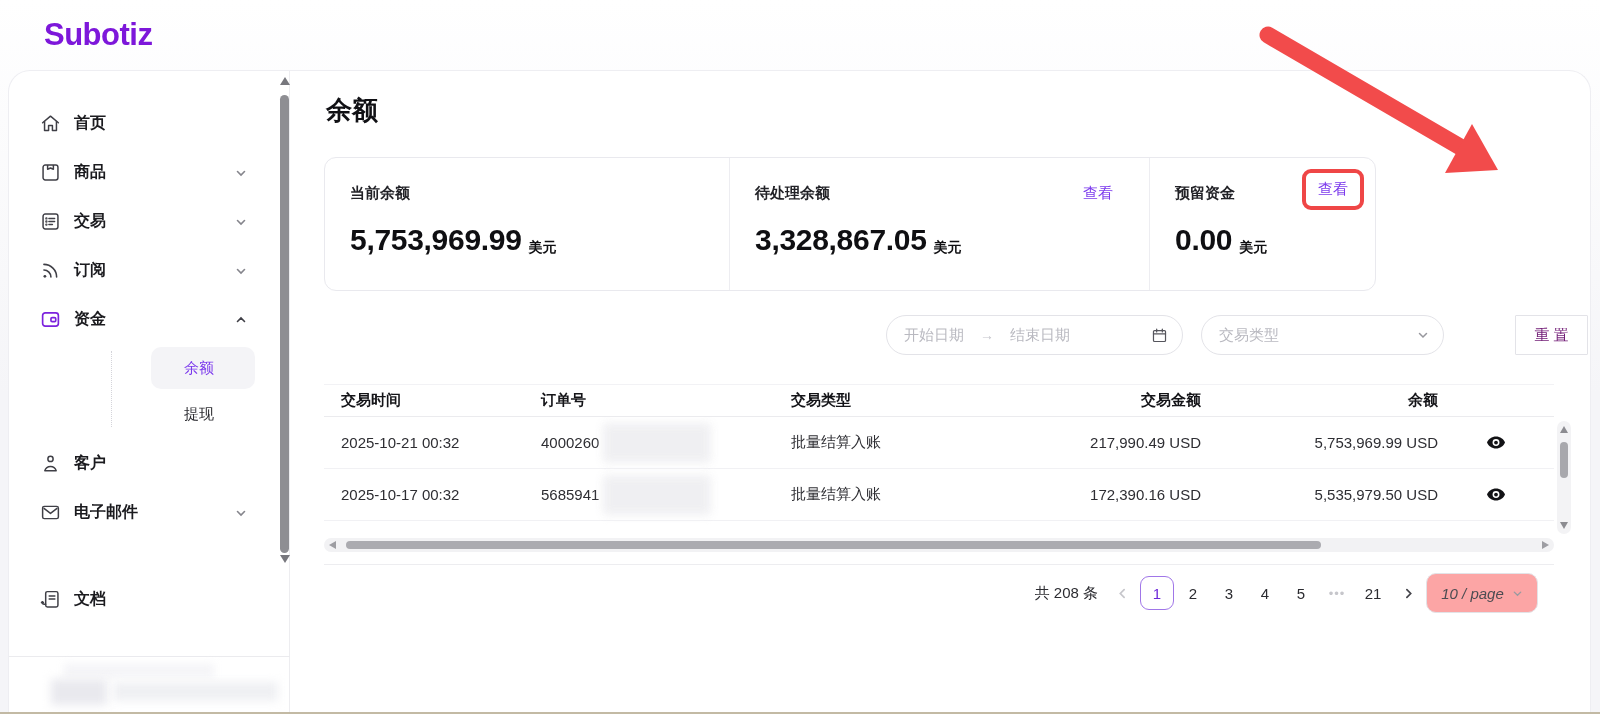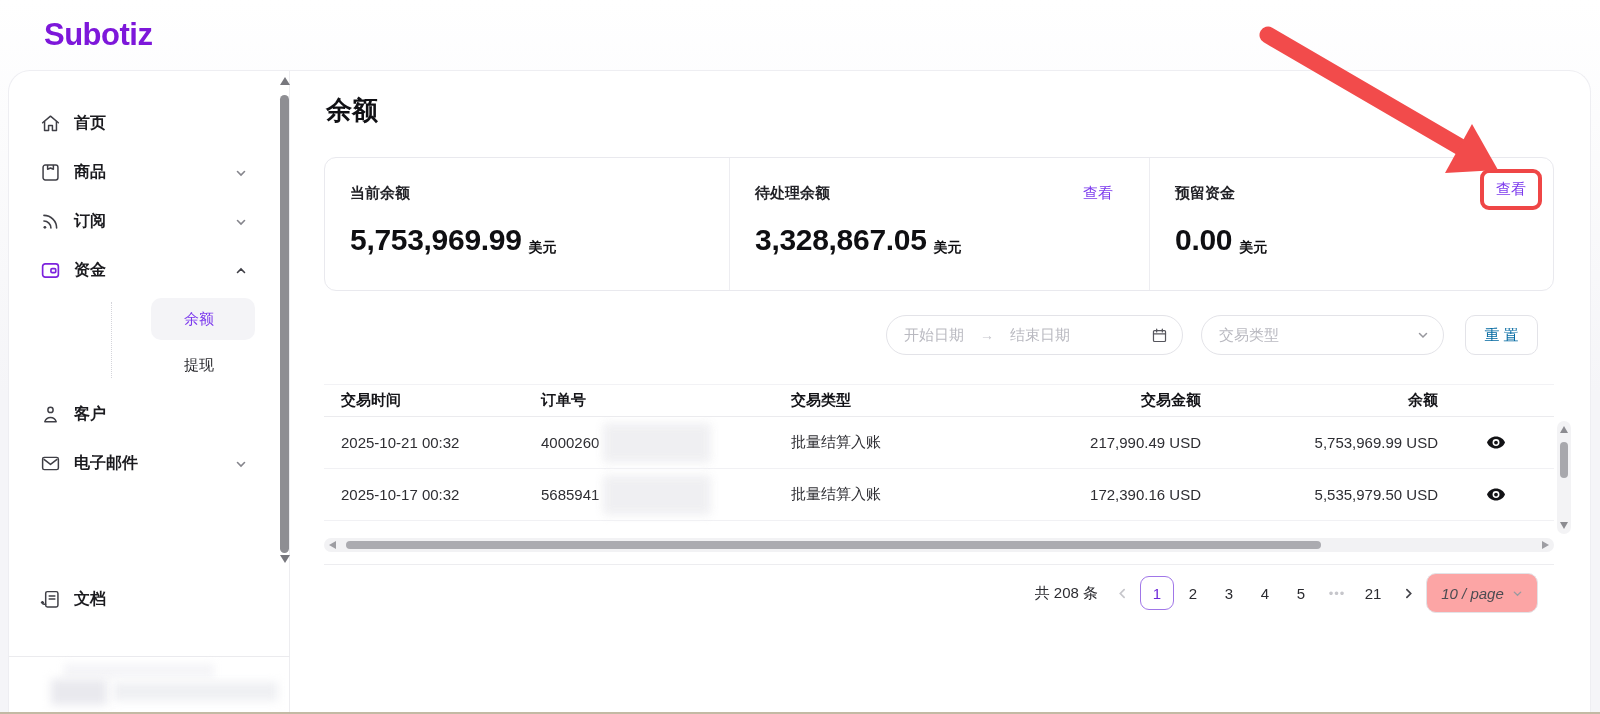--- a/index.html
+++ b/index.html
@@ -45,21 +45,21 @@
   .side-sb .down { position:absolute; left:2px; bottom:4px; width:0; height:0;
     border-left:5px solid transparent; border-right:5px solid transparent; border-top:8px solid #77777d; }
   .side-divider { position:absolute; left:0; top:585px; width:281px; border-top:1px solid #ebebee; }
   .blur-a { position:absolute; left:55px; top:593px; width:150px; height:13px; background:#f4f4f7; filter:blur(4px); }
   .blur-b { position:absolute; left:42px; top:608px; width:56px; height:26px; background:#e9e9ee; filter:blur(5px); }
   .blur-c { position:absolute; left:104px; top:611px; width:165px; height:19px; background:#eff0f3; filter:blur(5px); }
   
   .content { position:absolute; left:315px; top:0; width:1230px; height:644px; }
   .page-title { position:absolute; left:2px; top:22px; font-size:26px; font-weight:700; color:#101014; }
   
-  .sum-card { position:absolute; left:0; top:86px; width:1230px; height:134px;
+  .sum-card { position:absolute; left:0; top:86px; width:1052px; height:134px;
     border:1px solid #e9e9ee; border-radius:12px; display:flex; background:#fff; }
   .sum-col { position:relative; padding:26px 0 0 25px; }
   .sum-col.c1 { width:404px; } .sum-col.c2 { width:420px; border-left:1px solid #ededf1; }
   .sum-col.c3 { flex:1; border-left:1px solid #ededf1; }
   .sum-label { font-size:15px; font-weight:700; color:#222227; }
   .sum-val-row { margin-top:20px; display:flex; align-items:flex-end; }
   .sum-value { font-size:30px; font-weight:700; color:#0f0f12; letter-spacing:-0.3px; }
   .sum-cur { font-size:14px; font-weight:700; color:#0f0f12; margin-left:7px; }
   .view-link { font-size:15px; color:#7c3aed; cursor:pointer; }
   .vl2 { position:absolute; top:26px; right:36px; }
@@ -71,22 +71,22 @@
   .f-search input { position:absolute; left:38px; top:0; width:490px; height:38px; border:none; outline:none;
     font-size:15px; font-family:"Liberation Sans", sans-serif; color:#333; background:transparent; }
   .f-search input::placeholder { color:#b6b6bd; }
   .f-search .mag { position:absolute; left:14px; top:11px; }
   .f-date { left:562px; width:297px; border-radius:20px; display:flex; align-items:center; padding:0 14px 0 17px; }
   .ph { font-size:15px; color:#b9b9c0; white-space:nowrap; }
   .d-arrow { margin:0 16px; color:#c5c5cb; font-size:14px; }
   .cal { margin-left:auto; display:flex; }
   .f-select { left:877px; width:243px; border-radius:20px; display:flex; align-items:center; padding:0 14px 0 17px; }
   .f-select .chev { margin-left:auto; display:flex; }
-  .f-reset { left:1141px; width:73px; border-radius:10px; display:flex; align-items:center; justify-content:center;
-    font-size:15px; color:#0369a1; cursor:pointer; }
+  .f-reset { left:1191px; width:73px; border-radius:1px; display:flex; align-items:center; justify-content:center;
+    font-size:15px; color:#701a75; cursor:pointer; }
   
   .t-head { position:absolute; left:0; top:313px; width:1230px; height:33px; display:flex; align-items:center;
     border-top:1px solid #f2f2f5; border-bottom:1px solid #ebebee; font-size:15px; font-weight:700; color:#141418; }
   .t-body { position:absolute; left:0; top:346px; width:1230px; height:119px; overflow:hidden; }
   .t-row { display:flex; align-items:center; height:52px; border-bottom:1px solid #f1f1f4; font-size:15px; color:#2e2e33; }
   .c-time { width:200px; padding-left:17px; } .c-order { width:250px; padding-left:17px; display:flex; align-items:center; }
   .c-type { width:250px; padding-left:17px; } .c-amount { width:177px; text-align:right; }
   .c-balance { width:237px; text-align:right; } .c-eye { width:116px; display:flex; justify-content:center; }
   .blur-chip { display:inline-block; width:108px; height:40px; margin-left:4px; background:#ededf0;
     filter:blur(5px); opacity:.85; border-radius:2px; }
@@ -148,20 +148,37 @@
             </svg>
         </span>
         <span class="nav-label">商品</span>
         <span class="nav-chev">
           <svg width="12" height="12" viewBox="0 0 12 12" fill="none" stroke="#85858c" stroke-width="1.6" stroke-linecap="round">
               <polyline points="2.5,4.5 6,8 9.5,4.5"></polyline>
             </svg>
         </span>
       </div>
 
+      <div class="nav-item">
+        <span class="nav-icon">
+          <svg width="21" height="21" viewBox="0 0 24 24" fill="none" stroke="#3f3f46" stroke-width="1.7" stroke-linecap="round">
+              <rect x="3.5" y="3.5" width="17" height="17" rx="2.5"></rect>
+              <circle cx="7.3" cy="8.5" r="0.5" fill="#3f3f46"></circle>
+              <circle cx="7.3" cy="12" r="0.5" fill="#3f3f46"></circle>
+              <circle cx="7.3" cy="15.5" r="0.5" fill="#3f3f46"></circle>
+              <path d="M10.2 8.5h6.5M10.2 12h6.5M10.2 15.5h4"></path>
+            </svg>
+        </span>
+        <span class="nav-label">交易</span>
+        <span class="nav-chev">
+          <svg width="12" height="12" viewBox="0 0 12 12" fill="none" stroke="#85858c" stroke-width="1.6" stroke-linecap="round">
+              <polyline points="2.5,4.5 6,8 9.5,4.5"></polyline>
+            </svg>
+        </span>
+      </div>
 
       <div class="nav-item">
         <span class="nav-icon">
           <svg width="21" height="21" viewBox="0 0 24 24" fill="none" stroke="#3f3f46" stroke-width="1.8" stroke-linecap="round">
               <path d="M4.5 11.5a8 8 0 0 1 8 8"></path>
               <path d="M4.5 5a14.5 14.5 0 0 1 14.5 14.5"></path>
               <circle cx="5.6" cy="18.6" r="1.6" fill="#3f3f46" stroke="none"></circle>
             </svg>
         </span>
         <span class="nav-label">订阅</span>

